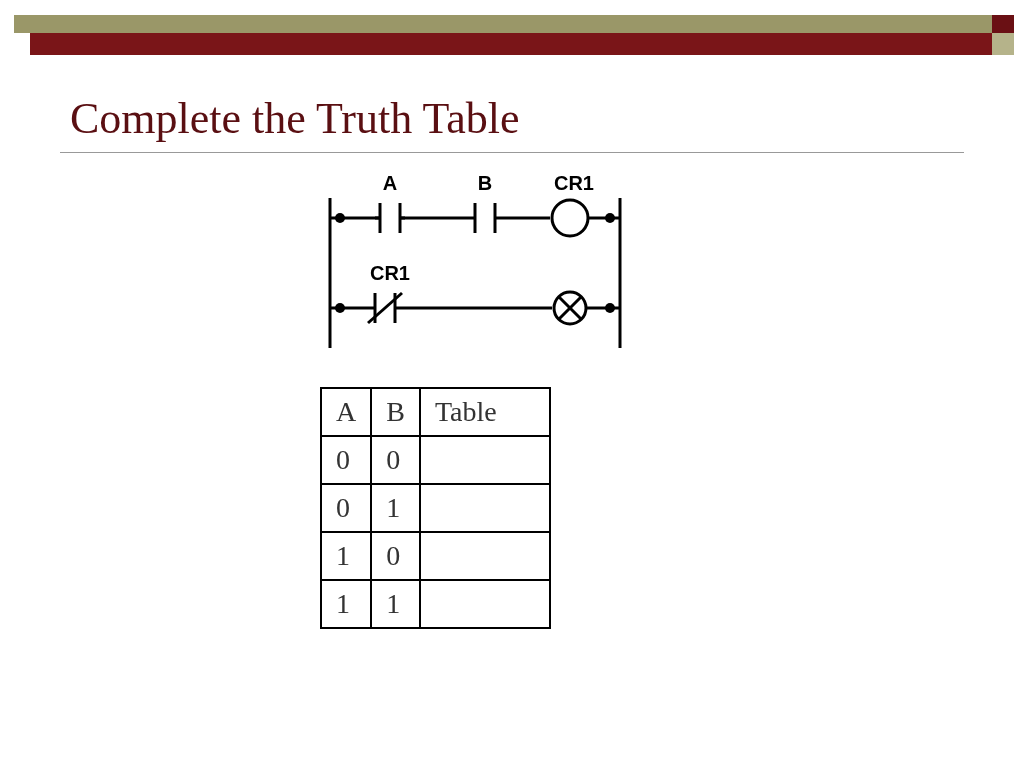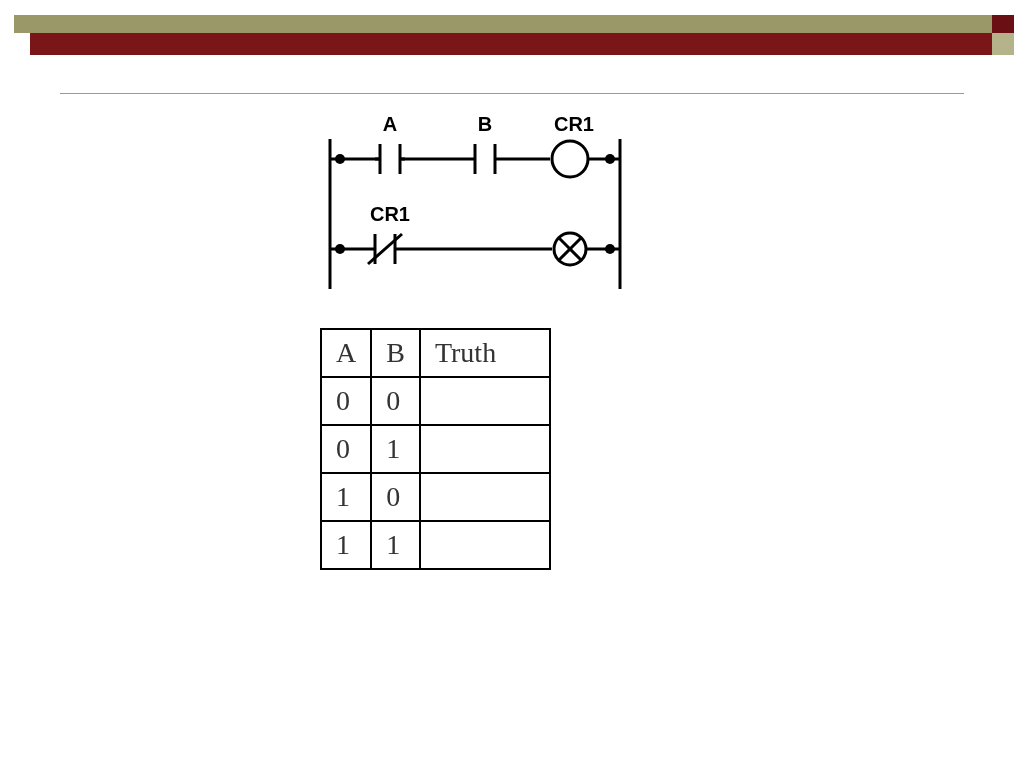--- a/index.html
+++ b/index.html
@@ -107,20 +107,21 @@
 <body>
 
 <div class="top-border">
   <div class="border-olive-top"></div>
   <div class="border-maroon"></div>
   <div class="corner-block-dark"></div>
   <div class="corner-block-olive"></div>
 </div>
 
 <div class="content">
+  <h1 class="slide-title">Complete the Truth Table</h1>
   <hr class="title-underline">
 
   <div class="ladder-diagram">
     <svg width="310" height="190" viewBox="0 0 310 190">
 
       <line x1="10" y1="30" x2="10" y2="180" stroke="#000" stroke-width="3"></line>
 
       <line x1="300" y1="30" x2="300" y2="180" stroke="#000" stroke-width="3"></line>
 
       <g>
@@ -174,21 +175,21 @@
       </g>
     </svg>
   </div>
 
   <div class="truth-table-wrap">
     <table class="truth-table">
       <thead>
         <tr>
           <th>A</th>
           <th>B</th>
-          <th class="output-col">Truth</th>
+          <th class="output-col">Table</th>
         </tr>
       </thead>
       <tbody>
         <tr>
           <td>0</td>
           <td>0</td>
           <td class="output-col"></td>
         </tr>
         <tr>
           <td>0</td>

